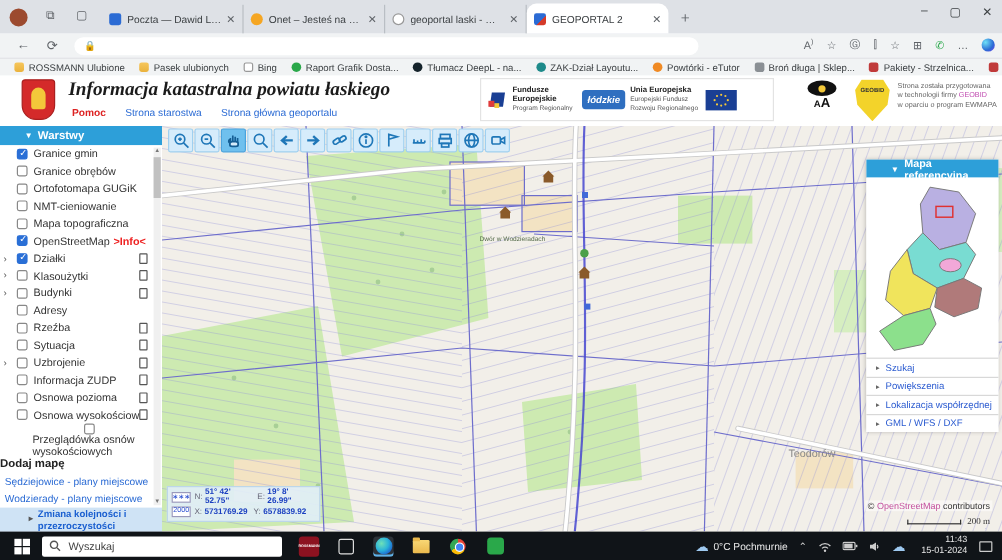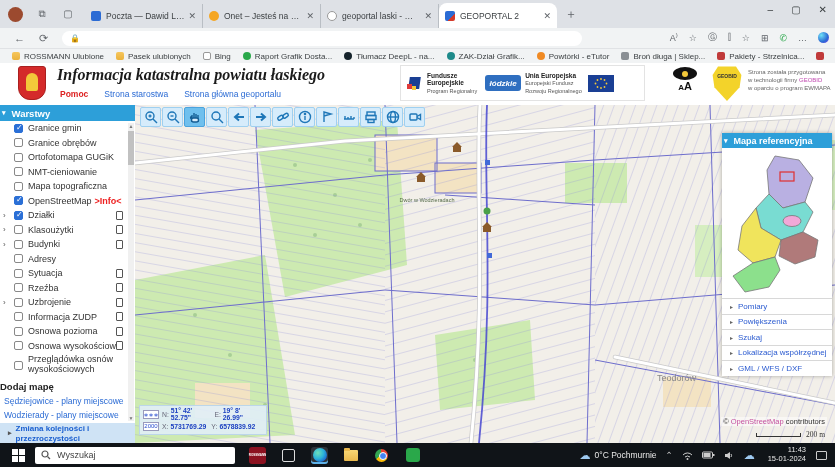--- a/index.html
+++ b/index.html
@@ -53,39 +53,39 @@
   .eye { width:24px; height:13px; background:#111; border-radius:50%; margin:0 auto; position:relative; }
   .eye:after { content:""; position:absolute; left:9px; top:3.5px; width:6px; height:6px; border-radius:50%; background:#f3c83a; }
   .acc .aa { font-size:11px; font-weight:bold; color:#111; line-height:1.2; }
   .acc .aa .small { font-size:8px; }
   .geobid-pin { position:absolute; left:712px; top:2px; width:30px; height:36px; background:#f3d32a; clip-path:polygon(50% 100%, 8% 62%, 2% 28%, 20% 4%, 80% 4%, 98% 28%, 92% 62%); display:flex; align-items:flex-start; justify-content:center; font-size:5px; font-weight:bold; color:#333; padding-top:8px; }
   .geobid-note { position:absolute; left:748px; top:6px; width:85px; font-size:6px; color:#666; line-height:1.3; }
   .geobid-note .gb { color:#c04ab0; }
 
   
   .sidebar { position:absolute; left:0; top:105px; width:135px; height:338px; background:#cfe3f5; }
-  .panelhead { height:16px; background:#2d9fd9; color:#fff; font-size:9.5px; font-weight:bold; display:flex; align-items:center; padding-left:2px; }
+  .panelhead { height:16px; background:#2d9fd9; color:#fff; font-size:9.5px; font-weight:bold; display:flex; align-items:center; padding-left:22px; }
   .panelhead .tri { font-size:7px; margin-right:6px; }
   .layerbody { position:absolute; left:0; top:16px; width:135px; height:302px; background:#fff; overflow:hidden; }
   .lrow { position:relative; height:14.5px; display:flex; align-items:center; font-size:9px; color:#333; }
   .lrow .exp { position:absolute; left:3px; font-size:8px; color:#555; }
   .cb { width:9px; height:9px; border:1px solid #888; border-radius:2px; margin-left:14px; flex:none; background:#fff; }
   .cb.on { background:#2a6fd6; border-color:#2a6fd6; position:relative; }
   .cb.on:after { content:"✓"; position:absolute; left:1px; top:-2px; color:#fff; font-size:8px; }
   .lrow .lbl { margin-left:5px; white-space:nowrap; }
   .lrow .lbl.wrap { white-space:normal; width:86px; line-height:1.1; }
-  .lrow.tall { height:24px; }
+  .lrow.tall { height:24px;flex-direction:column; }
   .doc { position:absolute; right:12px; width:7px; height:9px; border:1px solid #555; border-radius:1px; background:#fff; }
   .info-red { color:#e22; margin-left:3px; font-weight:bold; }
   .sscroll { position:absolute; right:1px; top:2px; width:6px; height:298px; background:#f0f0f0; }
   .sscroll .thumb { position:absolute; left:0; top:8px; width:6px; height:34px; background:#c1c1c1; }
   .sscroll .ar { position:absolute; left:0; width:6px; font-size:5px; color:#777; text-align:center; }
   .addmap-title { text-align:left; font-weight:bold; font-size:9.5px; color:#222; margin-top:4px; }
   .addmap-link { font-size:8.5px; color:#2b6bd4; padding-left:4px; margin-top:4px; white-space:nowrap; overflow:hidden; }
-  .side-footer { position:absolute; left:0; bottom:0; width:135px; height:19px; background:#cfe3f5; color:#1a5fd0; font-weight:bold; font-size:8px; line-height:1.15; display:flex; align-items:center; padding-left:8px; }
+  .side-footer { position:absolute; left:0; bottom:0; width:135px; height:19px; background:#cfe3f5; color:#1a5fd0; font-weight:bold; font-size:8px; line-height:1.15; display:flex; align-items:center; padding-left:24px; }
   .side-footer .tri { color:#555; font-size:7px; margin-right:4px; }
 
   
   .maparea { position:absolute; left:135px; top:105px; width:700px; height:338px; background:#f2efe9; }
   .toolbar { position:absolute; left:5px; top:2px; display:flex; gap:1px; }
   .tbtn { width:21px; height:20px; background:#d6ecfb; border:1px solid #9fd0f0; border-radius:2px; display:flex; align-items:center; justify-content:center; }
   .tbtn.active { background:#6fc0ee; border-color:#4aa3dd; }
   .tbtn svg { stroke:#1f77b8; fill:none; stroke-width:1.4; }
   .maplabel-town { position:absolute; left:522px; top:268px; color:#888; font-size:9px; }
   .maplabel-poi { position:absolute; left:262px; top:92px; color:#556b4a; font-size:5.5px; width:60px; text-align:center; line-height:1.1; }
@@ -205,21 +205,21 @@
     <span class="bm">
         <span class="bico" style="background:#2aa84a;border-radius:50%;"></span>
         <span>Raport Grafik Dosta...</span>
       </span>
     <span class="bm">
         <span class="bico" style="background:#15232b;border-radius:50%;"></span>
         <span>Tłumacz DeepL - na...</span>
       </span>
     <span class="bm">
         <span class="bico" style="background:#1d8a8a;border-radius:50%;"></span>
-        <span>ZAK-Dział Grafik...</span>
+        <span>ZAK-Dział Layoutu...</span>
       </span>
     <span class="bm">
         <span class="bico" style="background:#f08a24;border-radius:50%;"></span>
         <span>Powtórki - eTutor</span>
       </span>
     <span class="bm">
         <span class="bico" style="background:#8a8f94;"></span>
         <span>Broń długa | Sklep...</span>
       </span>
     <span class="bm">
@@ -483,29 +483,25 @@
             <ellipse cx="67" cy="71" rx="9" ry="5.5" fill="#f2a8d8"></ellipse>
             <path d="M31,58 L36,78 L56,90 L50,107 L28,113 L13,100 L17,76 Z" fill="#f0e45c"></path>
             <path d="M56,90 L78,82 L93,90 L90,107 L70,114 L54,106 Z" fill="#b07a7a"></path>
             <path d="M28,113 L50,107 L55,120 L44,137 L20,142 L8,126 Z" fill="#8ce08c"></path>
           </g>
           <rect x="55" y="22" width="14" height="9" fill="none" stroke="#e03030" stroke-width="1.2"></rect>
         </svg>
       </div>
       <div class="refitem">
           <span class="tri">▸</span>
-          <span>Pomiary</span>
+          <span>Szukaj</span>
         </div>
       <div class="refitem">
           <span class="tri">▸</span>
           <span>Powiększenia</span>
-        </div>
-      <div class="refitem">
-          <span class="tri">▸</span>
-          <span>Szukaj</span>
         </div>
       <div class="refitem">
           <span class="tri">▸</span>
           <span>Lokalizacja współrzędnej</span>
         </div>
       <div class="refitem">
           <span class="tri">▸</span>
           <span>GML / WFS / DXF</span>
         </div>
     </div>
@@ -559,26 +555,26 @@
           <span class="cb"></span>
           <span class="lbl">Budynki</span>
           <span class="doc"></span>
         </div>
       <div class="lrow">
           <span class="cb"></span>
           <span class="lbl">Adresy</span>
         </div>
       <div class="lrow">
           <span class="cb"></span>
+          <span class="lbl">Rzeźba</span>
+          <span class="doc"></span>
+        </div>
+      <div class="lrow">
+          <span class="cb"></span>
           <span class="lbl">Sytuacja</span>
-          <span class="doc"></span>
-        </div>
-      <div class="lrow">
-          <span class="cb"></span>
-          <span class="lbl">Rzeźba</span>
           <span class="doc"></span>
         </div>
       <div class="lrow">
           <span class="exp">›</span>
           <span class="cb"></span>
           <span class="lbl">Uzbrojenie</span>
           <span class="doc"></span>
         </div>
       <div class="lrow">
           <span class="cb"></span>

